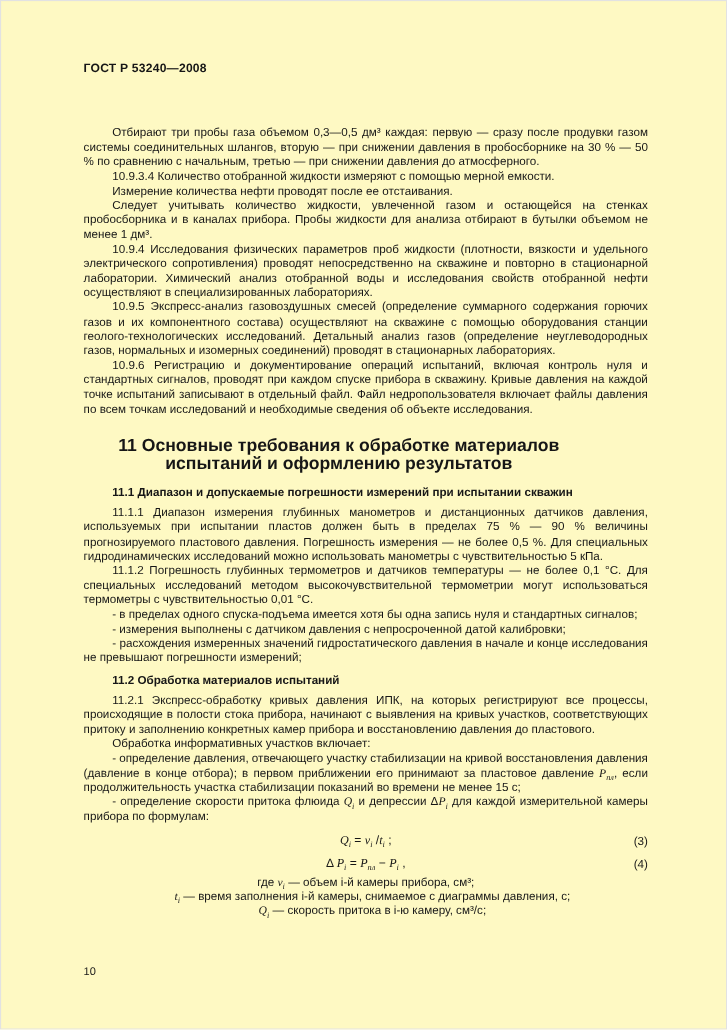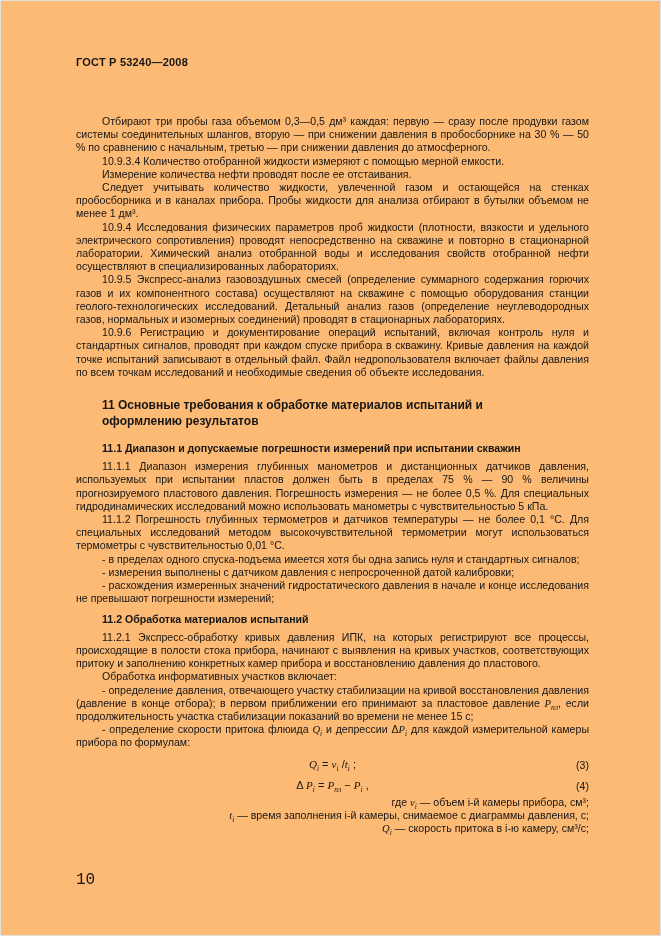--- a/index.html
+++ b/index.html
@@ -5,43 +5,43 @@
   * { box-sizing: border-box; }
   html, body { margin: 0; padding: 0; background: #ffffff; }
   body {
     width: 661px; height: 936px;
     font-family: "Liberation Sans", sans-serif;
     color: #161616;
   }
   .page {
     position: relative;
     width: 661px; height: 936px;
-    background: #fdba74;
+    background: #fef9c3;
     border: 1px solid #e2e2e2;
     padding: 55px 71px 0 75px;
     overflow: hidden;
   }
   .doc-header {
     font-size: 11px;
     font-weight: bold;
     letter-spacing: 0.2px;
     margin-bottom: 19px;
   }
   .body-text {
     font-size: 10.6px;
     line-height: 13.2px;
     text-align: justify;
     margin-top: 47px;
   }
   .body-text p { margin: 0; text-indent: 26px; }
   .sec-heading {
-    font-size: 12px;
+    font-size: 16px;
     line-height: 15.5px;
     font-weight: bold;
-    text-align: left;
+    text-align: center;
     margin: 19px 0 13px 26px;
     max-width: 412px;
   }
   .subheading {
     font-weight: bold;
     margin-top: 7px !important;
     margin-bottom: 5px !important;
   }
   .var { font-style: italic; font-family: "Liberation Serif", serif; }
   sub.fsub {
@@ -57,27 +57,26 @@
     font-size: 11px;
     text-indent: 0 !important;
   }
   .equation .eq-number {
     position: absolute;
     right: 0; top: 1px;
     font-size: 10.6px;
     font-family: "Liberation Sans", sans-serif;
     font-style: normal;
   }
-  .where-line { text-indent: 0 !important; text-align: right; }
+  .where-line { text-indent: 0 !important; text-align: center; }
   .where-line.cont { padding-left: 12px; }
   .page-number {
     position: absolute;
     left: 75px; bottom: 46px;
-    font-size: 16px;
-    font-family: Liberation Mono, monospace;
+    font-size: 10px;
   }
 </style>
 </head>
 <body>
 
 <div class="page">
 
   <div class="doc-header">ГОСТ Р 53240—2008</div>
 
   <div class="body-text">

